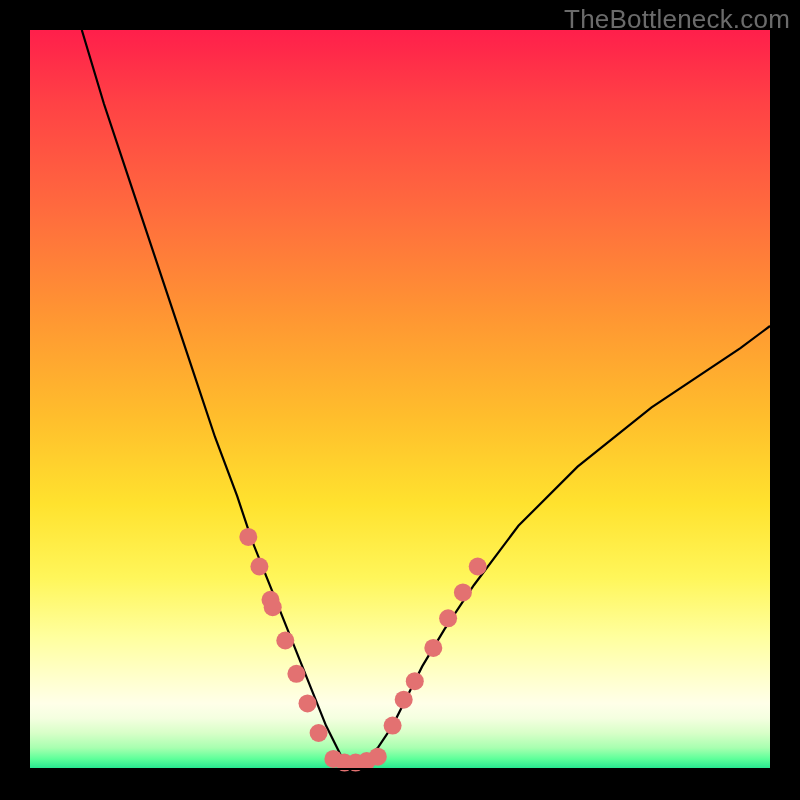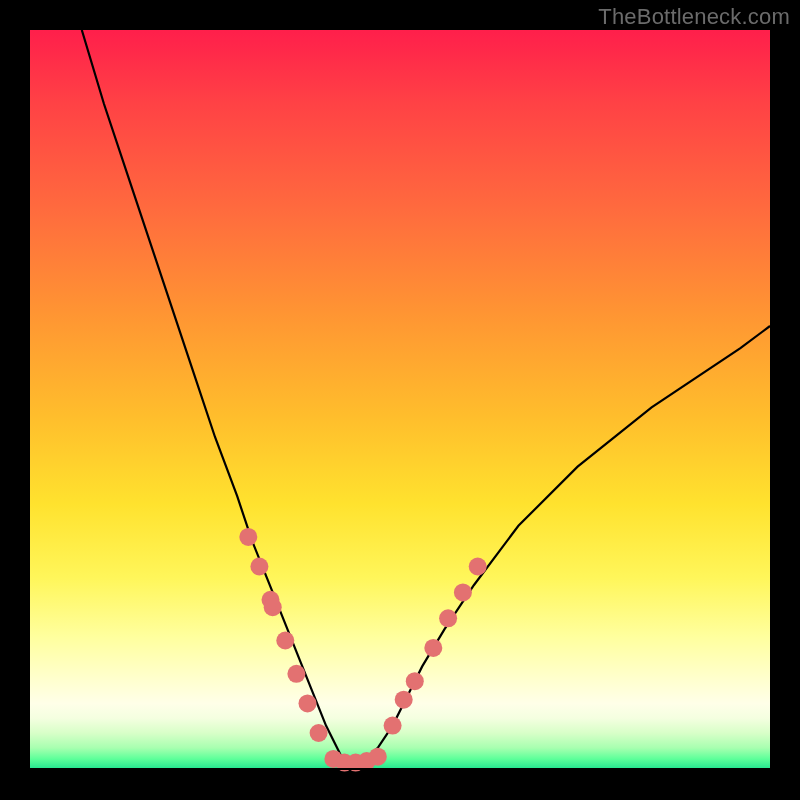--- a/index.html
+++ b/index.html
@@ -51,21 +51,21 @@
     bottom: 0;
     width: 100%;
     height: 2px;
     background: #000;
   }
   .watermark {
     position: absolute;
     top: 4px;
     right: 10px;
     color: #6b6b6b;
-    font-size: 22px;
+    font-size: 26px;
     letter-spacing: 0.2px;
     text-align: right;
     user-select: none;
   }
   svg.curve {
     position: absolute;
     left: 0;
     top: 0;
     width: 740px;
     height: 740px;

